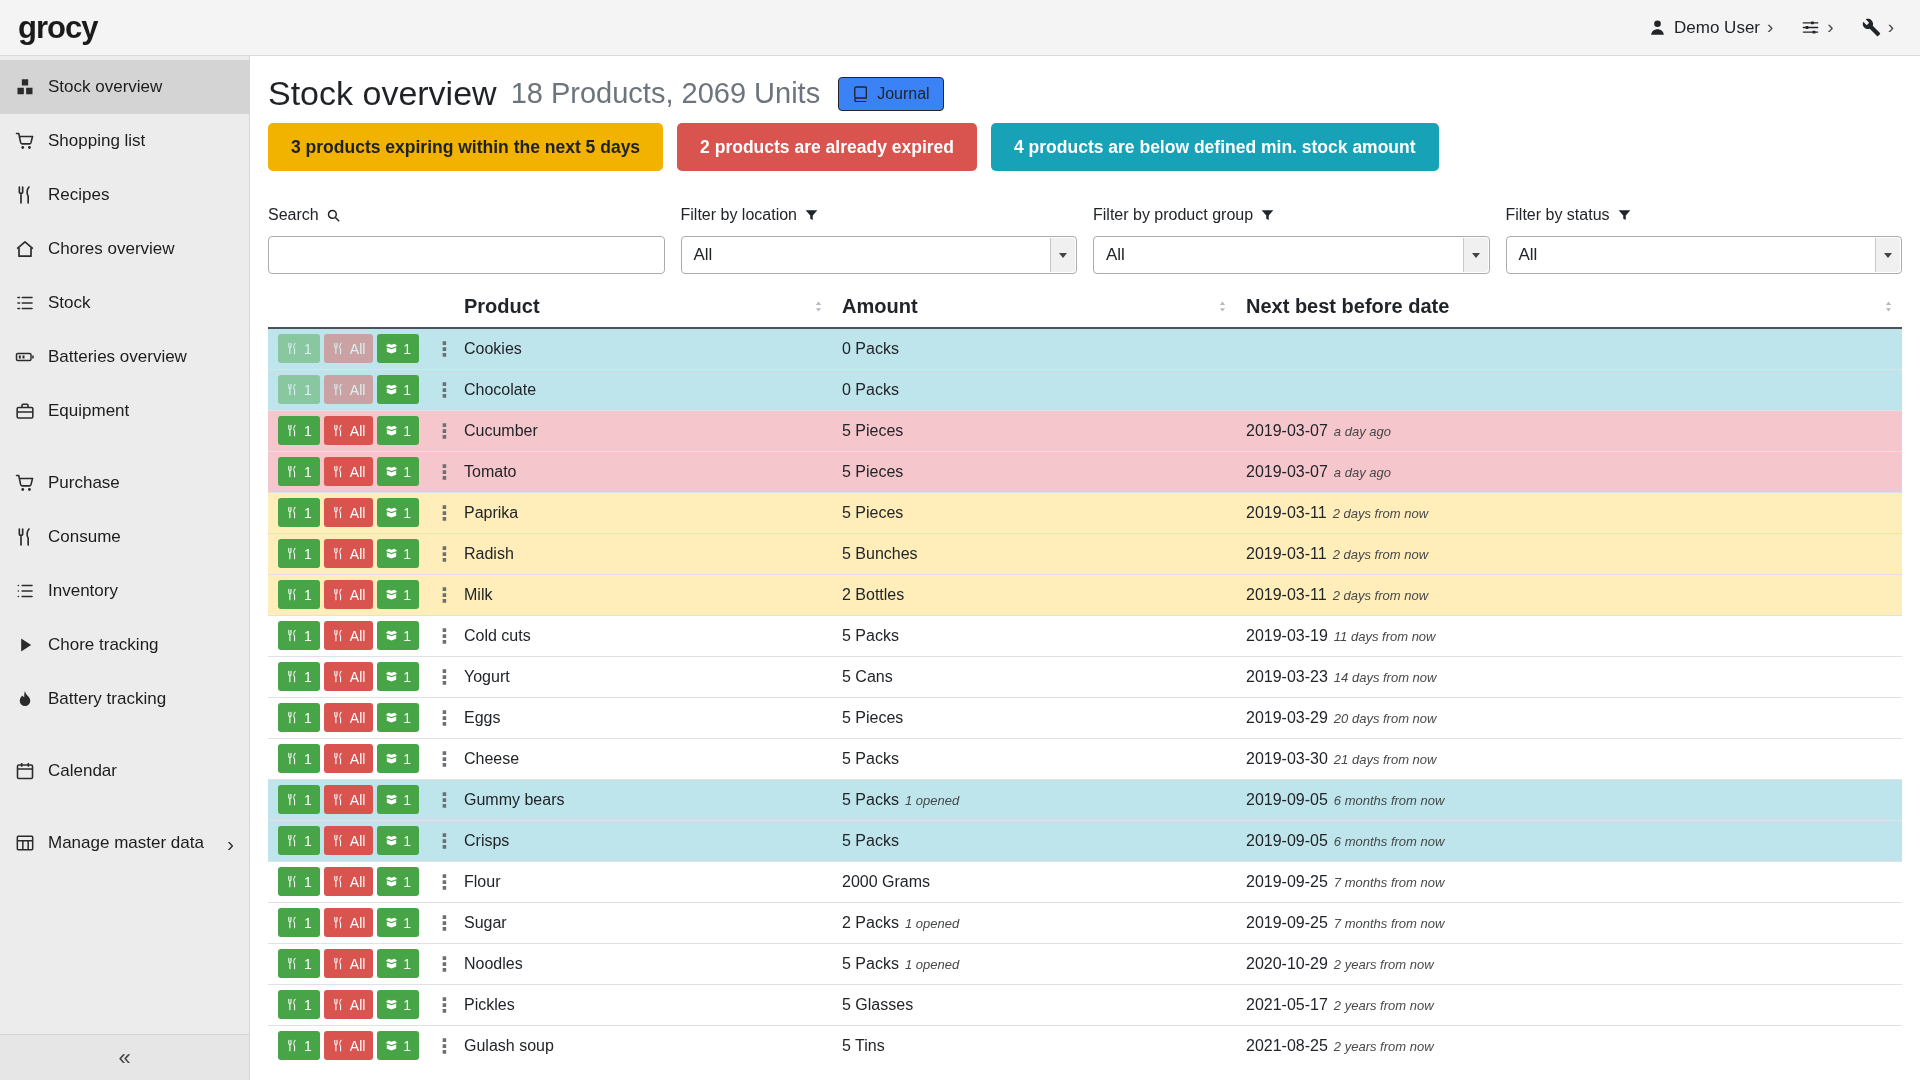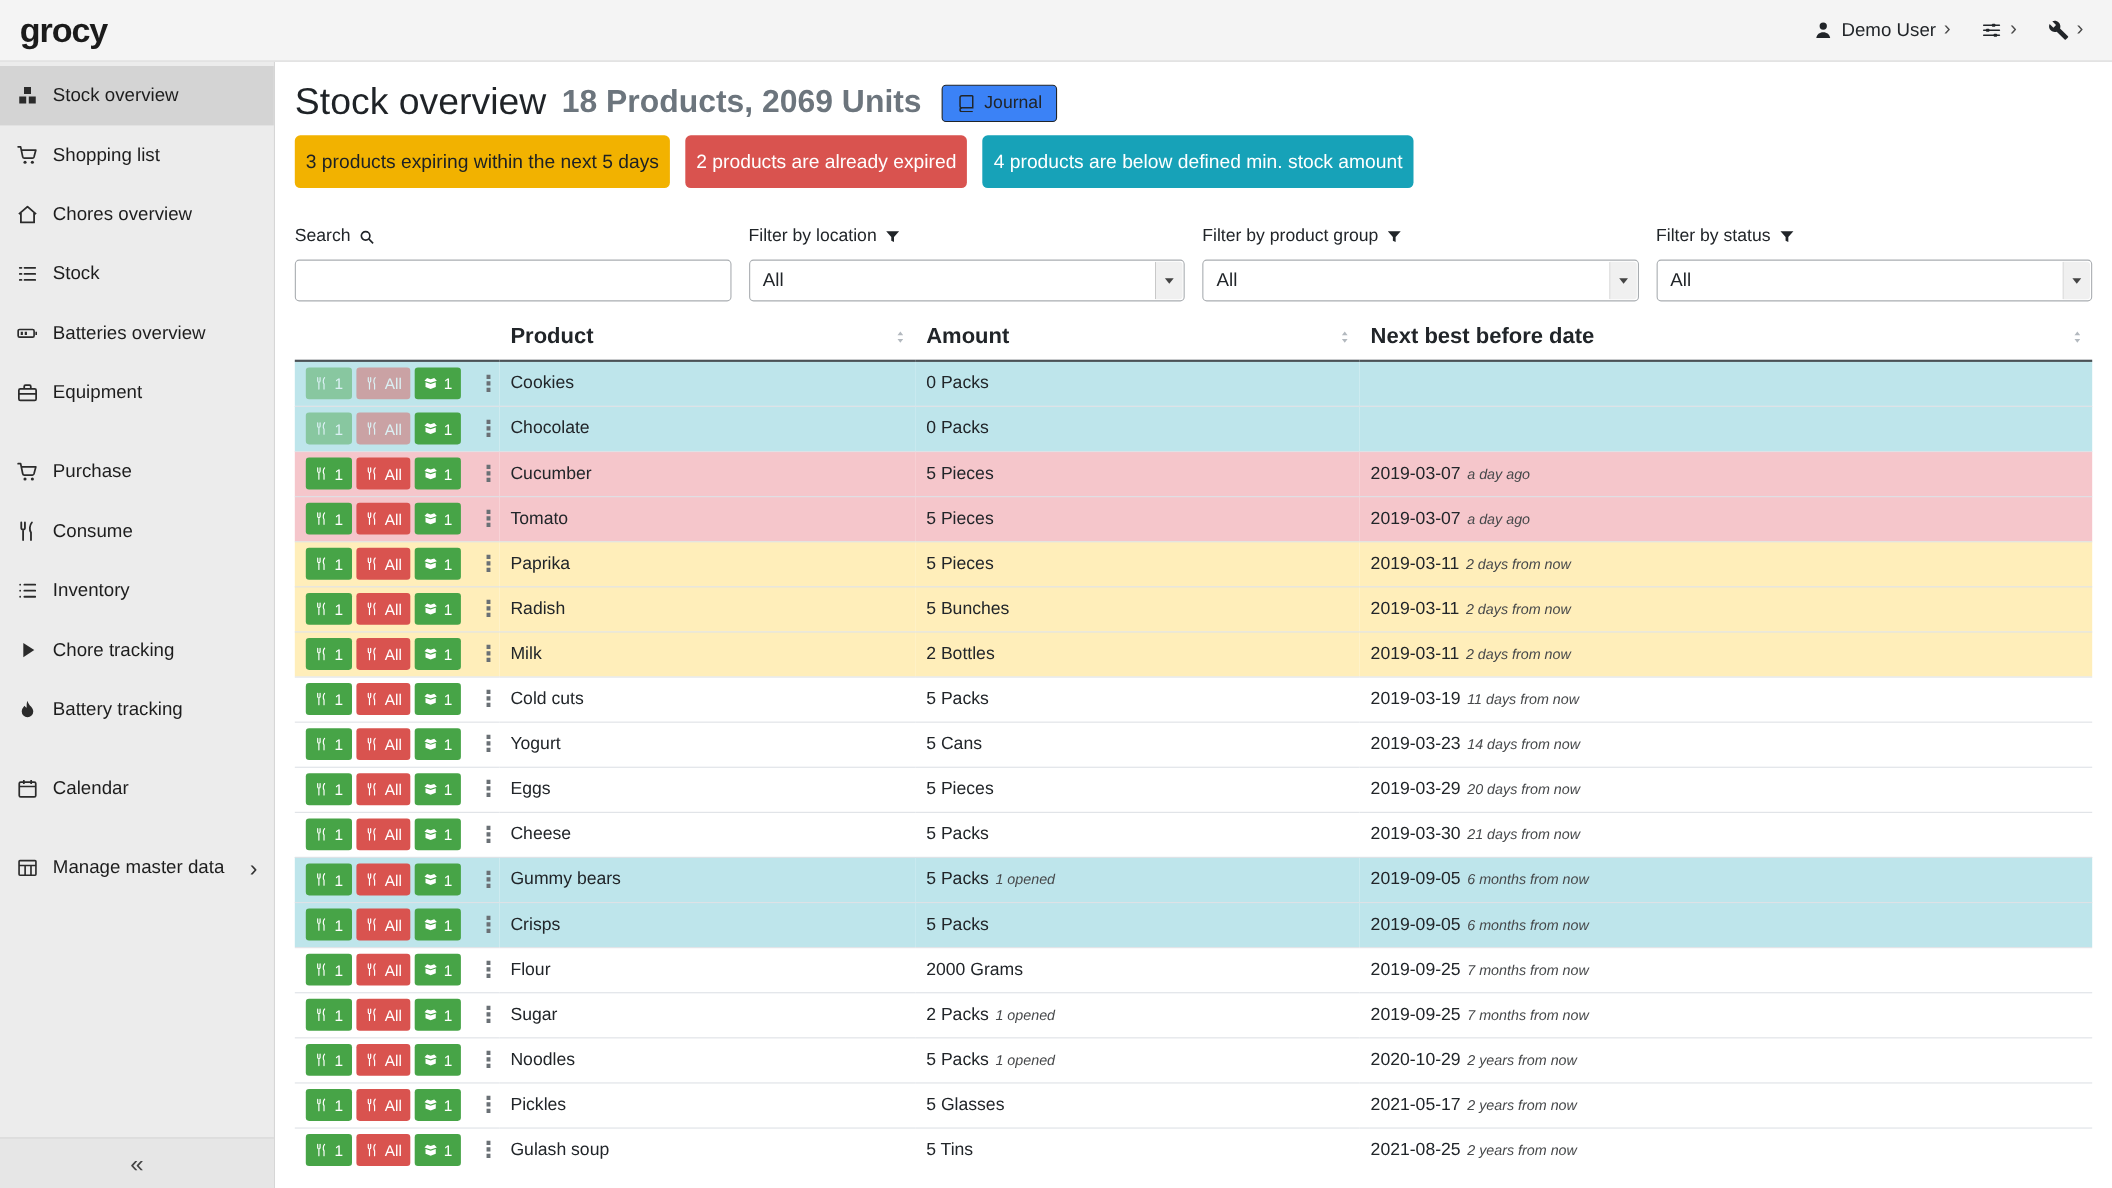--- a/index.html
+++ b/index.html
@@ -49,31 +49,31 @@
     height:46px; background:#e6e6e6; border-top:1px solid #d6d6d6;
     display:flex; align-items:center; justify-content:center;
     color:#444; font-size:22px;
   }
 
   
   .main { margin-left:250px; padding:74px 18px 0 18px; }
 
   .page-head { display:flex; align-items:center; gap:14px; }
   .page-title { font-size:34px; font-weight:500; color:#1f2327; }
-  .page-subtitle { font-size:29px; font-weight:700; color:#6c757d; }
+  .page-subtitle { font-size:29px; font-weight:400; color:#6c757d; }
   .btn-journal {
     display:inline-flex; align-items:center; gap:8px;
     background:#3b82f6; border:1px solid #212529; border-radius:4px;
     color:#212529; font-size:16px; padding:7px 13px; margin-left:4px;
   }
 
   .badges { display:flex; gap:14px; margin-top:10px; }
   .badge-btn {
-    border:none; border-radius:5px; height:48px; padding:0 10px;
-    font-size:17.5px; font-weight:400; display:inline-flex; align-items:center;
+    border:none; border-radius:5px; height:48px; padding:0 23px;
+    font-size:17.5px; font-weight:700; display:inline-flex; align-items:center;
   }
 
   .filters {
     margin-top:32px; display:grid; grid-template-columns:repeat(4,1fr); gap:16px;
   }
   .filter-label { display:flex; align-items:center; gap:7px; font-size:16px; color:#212529; height:24px; }
   .filter-label .ic { color:#212529; }
   .filter-control { margin-top:9px; }
   .search-input {
     width:100%; height:38px; border:1px solid #a9adb1; border-radius:4px;
@@ -262,20 +262,27 @@
           <use href="#i-boxes"></use>
         </svg>
     <span class="side-label" data-interactable="false">Stock overview</span>
 
   </div>
       <div class="side-item" data-interactable="true">
     <svg class="ic ic-20" data-interactable="false">
           <use href="#i-cart"></use>
         </svg>
     <span class="side-label" data-interactable="false">Shopping list</span>
+
+  </div>
+      <div class="side-item" data-interactable="true">
+    <svg class="ic ic-20" data-interactable="false">
+          <use href="#i-utensils"></use>
+        </svg>
+    <span class="side-label" data-interactable="false">Recipes</span>
 
   </div>
       <div class="side-item" data-interactable="true">
     <svg class="ic ic-20" data-interactable="false">
           <use href="#i-home"></use>
         </svg>
     <span class="side-label" data-interactable="false">Chores overview</span>
 
   </div>
       <div class="side-item" data-interactable="true">

